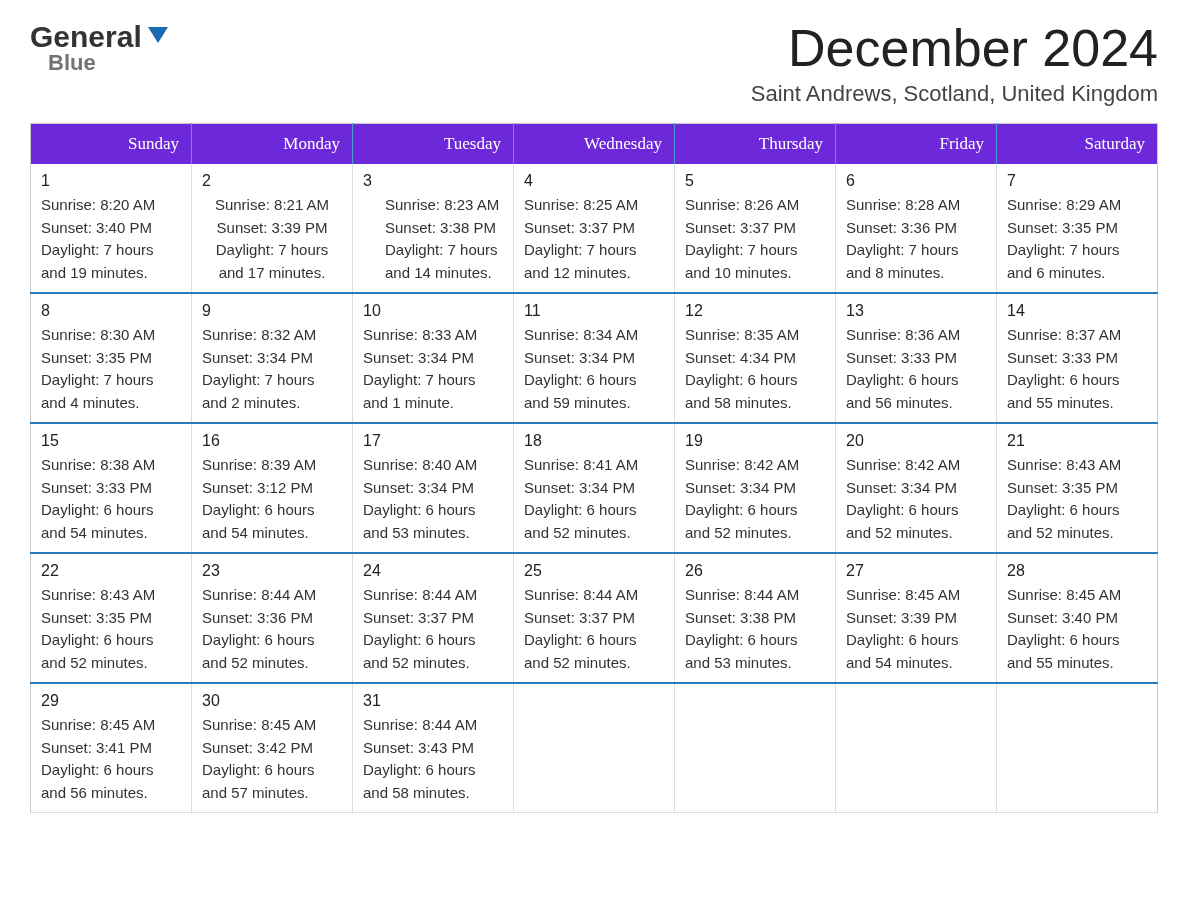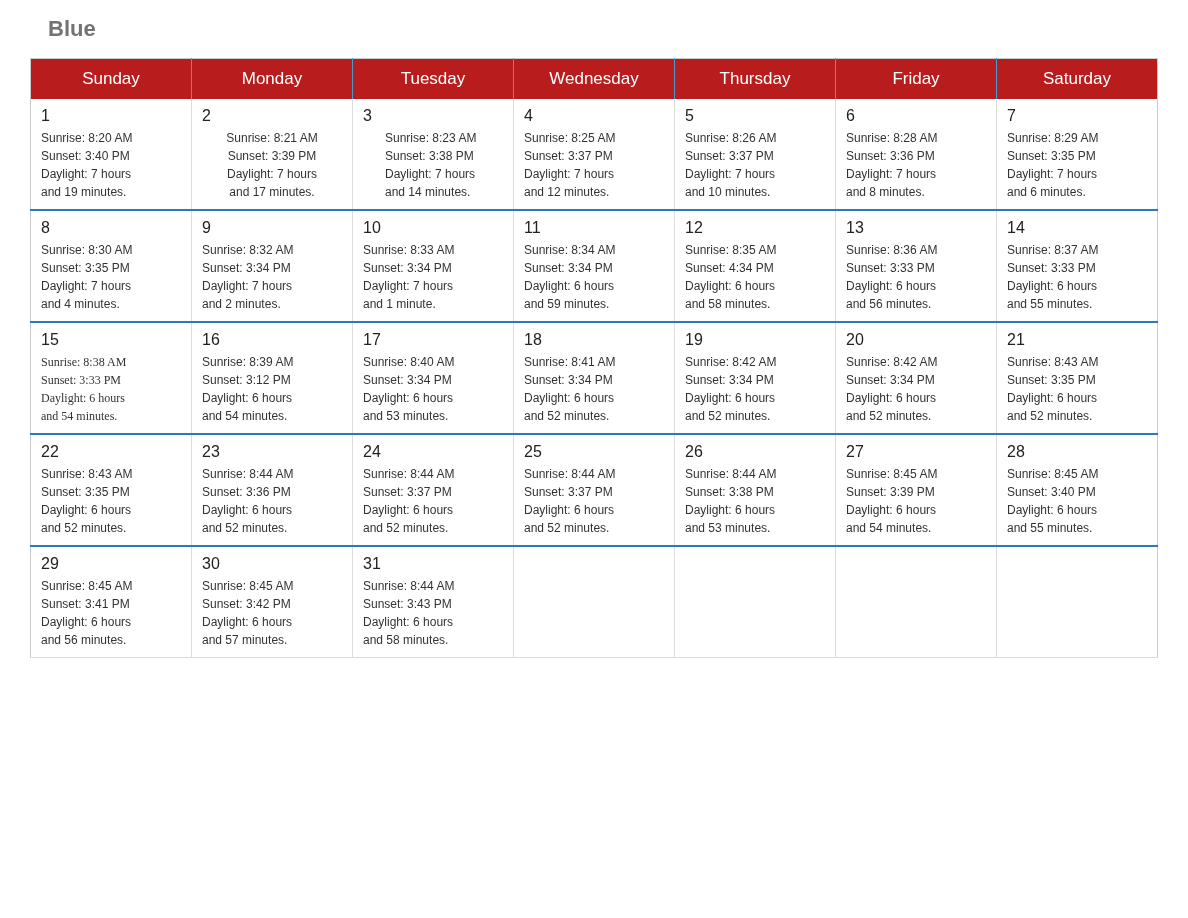--- a/index.html
+++ b/index.html
@@ -34,27 +34,28 @@
       font-size: 22px;
       color: #444;
       margin-top: 4px;
     }
     .calendar-table {
       width: 100%;
       border-collapse: collapse;
       border: 1px solid #ccc;
     }
     .calendar-table th {
-      background-color: #b91c1c;
+      background-color: #6d28d9;
       color: #fff;
       padding: 10px 12px;
       font-size: 17px;
       font-weight: normal;
-      text-align: center;
+      text-align: right;
       border-right: 1px solid #4a9ad4;
+      font-family: Liberation Serif, serif;
     }
     .calendar-table th:last-child {
       border-right: none;
     }
     .calendar-table td {
       vertical-align: top;
       padding: 8px 10px;
       border-right: 1px solid #ddd;
       border-bottom: 2px solid #2a7ab5;
       font-size: 13px;
@@ -69,21 +70,21 @@
       border-bottom: 1px solid #ddd;
     }
     .day-number {
       font-size: 16px;
       font-weight: normal;
       color: #222;
       display: block;
       margin-bottom: 4px;
     }
     .day-info {
-      font-size: 12px;
+      font-size: 15px;
       line-height: 1.5;
       color: #333;
     }
     .empty-cell {
       background: #fff;
     }
     .logo-icon-area {
       display: flex;
       align-items: center;
     }
@@ -91,21 +92,31 @@
       font-size: 30px;
       font-weight: bold;
       color: #333;
     }
   </style>
 </head>
 <body>
 
 <div class="header-area">
   <div class="logo">
+    <div class="logo-icon-area">
+      <span class="logo-text-general">General</span>
+      <svg width="28" height="28" viewBox="0 0 28 28" style="margin-left:2px; margin-top:-4px;">
+        <polygon points="4,6 24,6 14,22" fill="#1a6bb0"></polygon>
+      </svg>
+    </div>
     <div style="font-size:22px;font-weight:bold;color:#737373;margin-top:-4px;margin-left:18px;">Blue</div>
+  </div>
+  <div class="title-area">
+    <div class="calendar-title">December 2024</div>
+    <div class="calendar-subtitle">Saint Andrews, Scotland, United Kingdom</div>
   </div>
 </div>
 
 <table class="calendar-table">
   <thead>
     <tr>
     <th>Sunday</th>
         <th>Monday</th>
         <th>Tuesday</th>
         <th>Wednesday</th>
@@ -213,21 +224,21 @@
           <span class="day-number">14</span>
           <div class="day-info" style="white-space: pre-line;">Sunrise: 8:37 AM
 Sunset: 3:33 PM
 Daylight: 6 hours
 and 55 minutes.</div>
         </td>
       </tr>
       <tr>
         <td>
           <span class="day-number">15</span>
-          <div class="day-info" style="white-space: pre-line; font-family: Liberation Serif, serif;">Sunrise: 8:38 AM
+          <div class="day-info" style="white-space: pre-line;">Sunrise: 8:38 AM
 Sunset: 3:33 PM
 Daylight: 6 hours
 and 54 minutes.</div>
         </td>
         <td>
           <span class="day-number">16</span>
           <div class="day-info" style="white-space: pre-line;">Sunrise: 8:39 AM
 Sunset: 3:12 PM
 Daylight: 6 hours
 and 54 minutes.</div>

